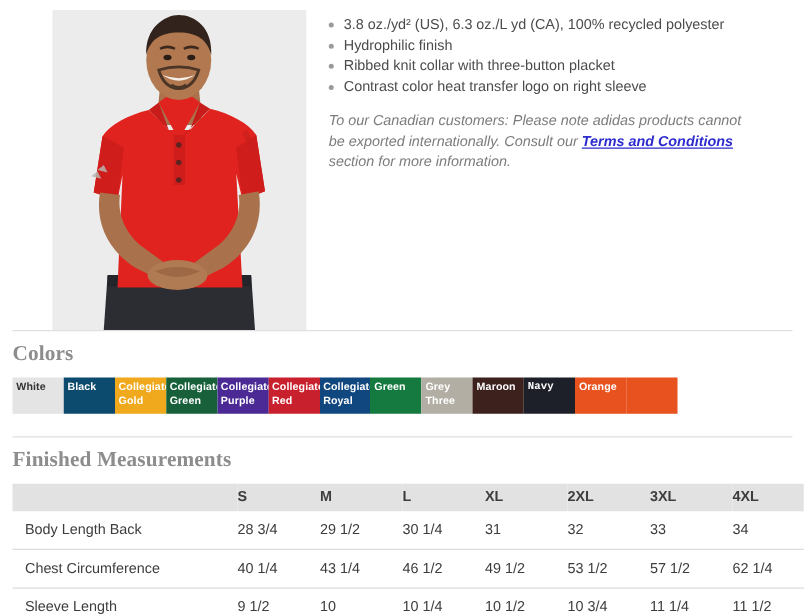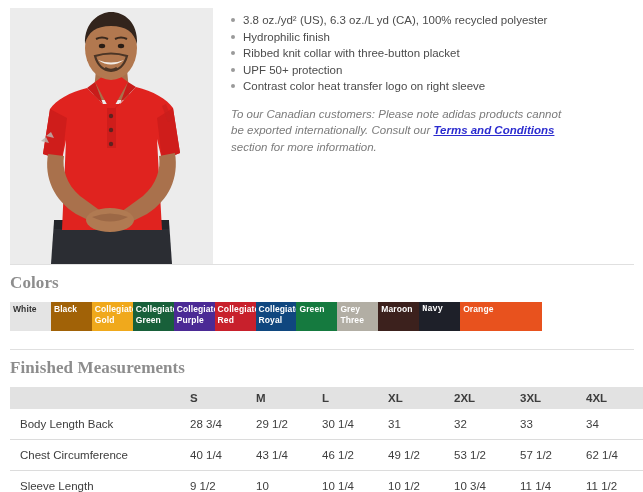--- a/index.html
+++ b/index.html
@@ -15,20 +15,21 @@
     color: #333333;
     position: relative;
   }
 
   
   .top-section {
     display: flex;
     align-items: flex-start;
     padding: 8px 0 0 10px;
     box-sizing: border-box;
+    margin-left: 32px;
   }
 
   .product-image {
     width: 203px;
     height: 256px;
     flex: 0 0 203px;
     background: #ececec;
     position: relative;
     overflow: hidden;
   }
@@ -219,40 +220,36 @@
       <li>
         <span class="bullet"></span>
         <span>Hydrophilic finish</span>
       </li>
       <li>
         <span class="bullet"></span>
         <span>Ribbed knit collar with three-button placket</span>
       </li>
       <li>
         <span class="bullet"></span>
-        <span>UPF 50+ protection</span>
-      </li>
-      <li>
-        <span class="bullet"></span>
         <span>Contrast color heat transfer logo on right sleeve</span>
       </li>
     </ul>
 
     <p class="canadian-note"><span>To our Canadian customers: Please note adidas products cannot be exported internationally. Consult our </span><a href="#">Terms and Conditions</a><span> section for more information.</span></p>
   </div>
 </div>
 
 <div class="rule"></div>
 <h2 class="section-title">Colors</h2>
 
 <div class="swatch-row">
   <div class="swatch" style="background: rgb(228, 228, 228);">
     <span class="swatch-label" style="color: rgb(51, 51, 51);">White</span>
   </div>
-  <div class="swatch" style="background: #a16207;">
+  <div class="swatch" style="background: #0c4a6e;">
     <span class="swatch-label" style="color: rgb(255, 255, 255);">Black</span>
   </div>
   <div class="swatch" style="background: rgb(240, 169, 28);">
     <span class="swatch-label" style="color: rgb(255, 255, 255);">Collegiate Gold</span>
   </div>
   <div class="swatch" style="background: rgb(24, 96, 58);">
     <span class="swatch-label" style="color: rgb(255, 255, 255);">Collegiate Green</span>
   </div>
   <div class="swatch" style="background: rgb(75, 42, 149);">
     <span class="swatch-label" style="color: rgb(255, 255, 255);">Collegiate Purple</span>

